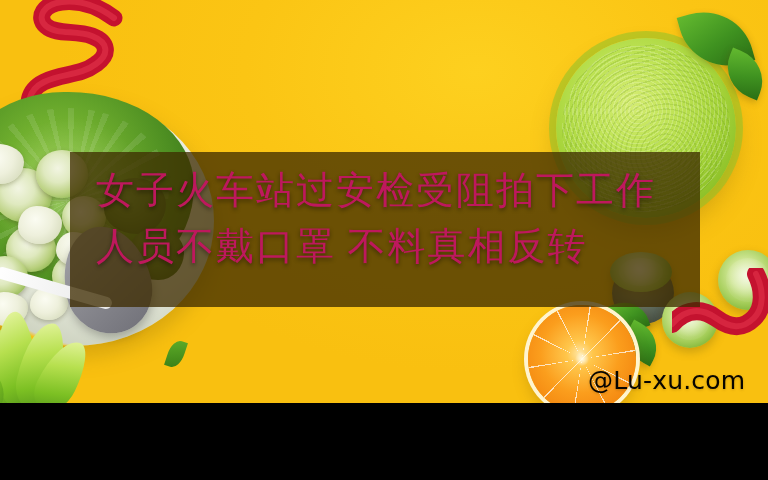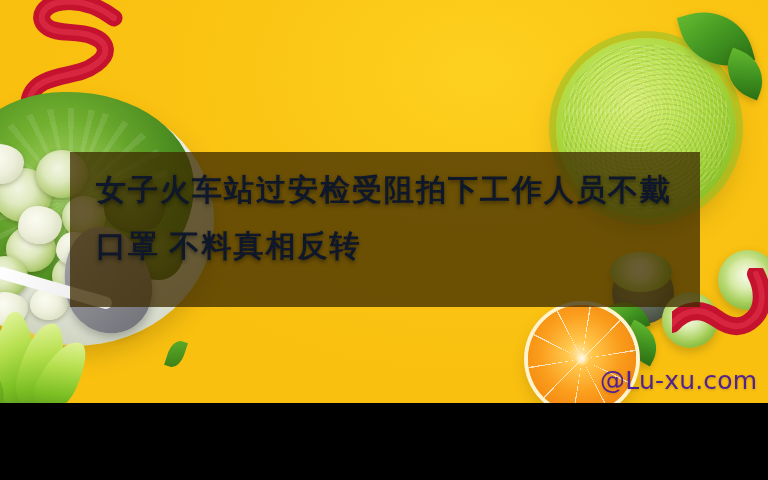--- a/index.html
+++ b/index.html
@@ -209,35 +209,35 @@
   #title-band {
     position: absolute;
     left: 70px; top: 152px;
     width: 630px; height: 155px;
     background: rgba(62, 44, 0, 0.76);
   }
   #title-text {
     position: absolute;
     left: 96px; top: 162px;
     width: 590px;
-    color: #0f172a;
+    color: #be185d;
     font-family: "Liberation Serif", "DejaVu Serif", serif;
-    font-weight: bold;
-    font-size: 30px;
+    font-weight: normal;
+    font-size: 38px;
     line-height: 56px;
     letter-spacing: 2px;
     text-shadow: 0 2px 4px rgba(0,0,0,.45);
     white-space: pre-line;
   }
 
   
   #watermark {
     position: absolute;
-    left: 600px; top: 366px;
-    color: #4c1d95;
+    left: 588px; top: 366px;
+    color: #000000;
     font-family: "DejaVu Sans", sans-serif;
     font-size: 25px;
     font-weight: normal;
     letter-spacing: .2px;
     opacity: .97;
     text-shadow: 0 1px 3px rgba(120,80,0,.35);
   }
 
   
   #bottom-bar {

